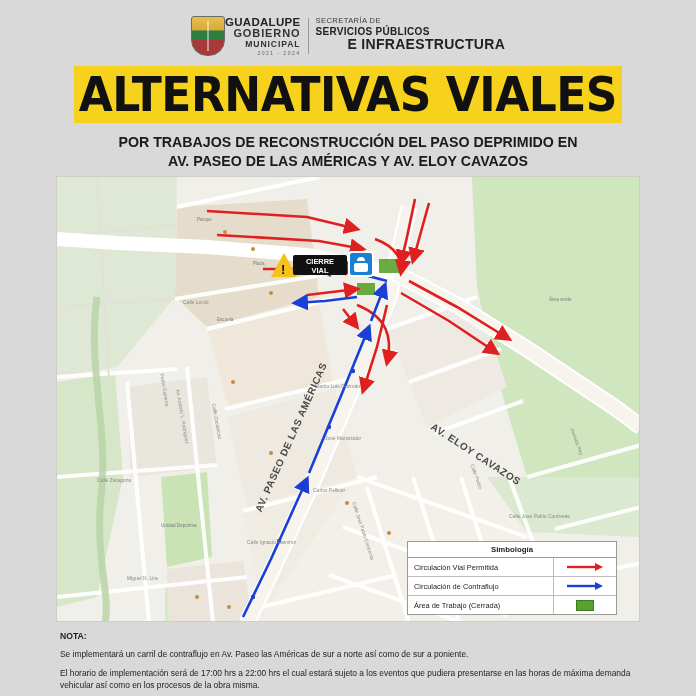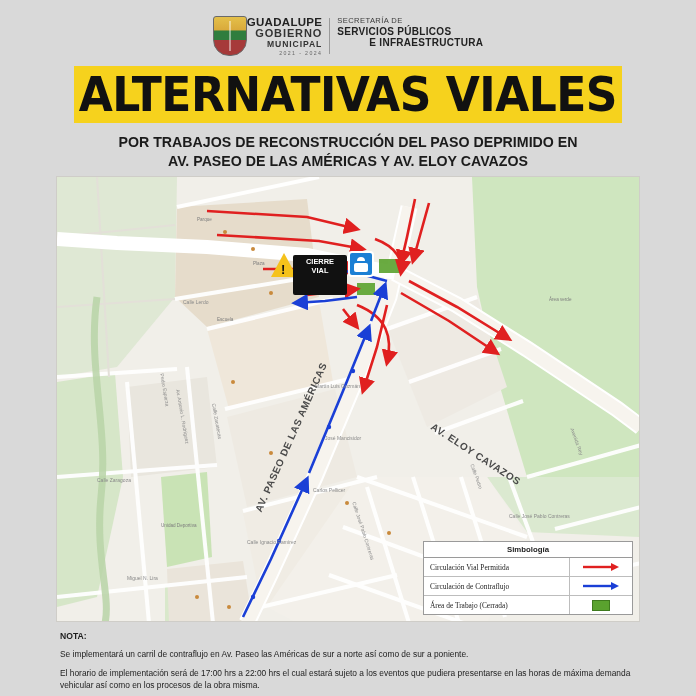--- a/index.html
+++ b/index.html
@@ -93,21 +93,21 @@
     color: #3b3b3b;
     letter-spacing: .4px;
   }
   .logo-right .r2 {
     font-size: 10px;
     font-weight: bold;
     color: #222;
     letter-spacing: .3px;
   }
   .logo-right .r3 {
-    font-size: 10px;
+    font-size: 14px;
     font-weight: bold;
     color: #222;
     letter-spacing: .3px;
     margin-left: 32px;
   }
 
   
   .title-wrap {
     margin-top: 10px;
     text-align: center;
@@ -175,21 +175,21 @@
     letter-spacing: .6px;
     white-space: nowrap;
   }
 
   
   .closure {
     position: absolute;
     left: 236px;
     top: 78px;
     width: 54px;
-    height: 40px;
+    height: 20px;
     background: #111;
     color: #fff;
     font-size: 7.4px;
     font-weight: bold;
     line-height: 1.18;
     text-align: center;
     padding-top: 3px;
     box-sizing: border-box;
     border-radius: 2px;
   }
@@ -239,21 +239,21 @@
     top: 10px;
     width: 14px;
     height: 9px;
     background: #fff;
     border-radius: 2px;
   }
 
   
   .legend {
     position: absolute;
-    right: 6px;
+    right: 22px;
     bottom: 6px;
     width: 208px;
     background: #ffffff;
     border: 1px solid #9a9a9a;
     font-size: 7.4px;
     color: #222;
   }
   .legend-title {
     text-align: center;
     font-weight: bold;
@@ -264,21 +264,20 @@
   .legend-row {
     display: flex;
     align-items: center;
     border-bottom: 1px solid #bdbdbd;
     height: 18px;
   }
   .legend-row:last-child { border-bottom: none; align-items: center; }
   .legend-row .lbl {
     flex: 1;
     padding-left: 6px;
-    font-family: Liberation Serif, serif;
   }
   .legend-row .sym {
     width: 62px;
     border-left: 1px solid #bdbdbd;
     height: 100%;
     display: flex;
     align-items: center;
     justify-content: center;
   }
   .arrow-svg { display: block; }

